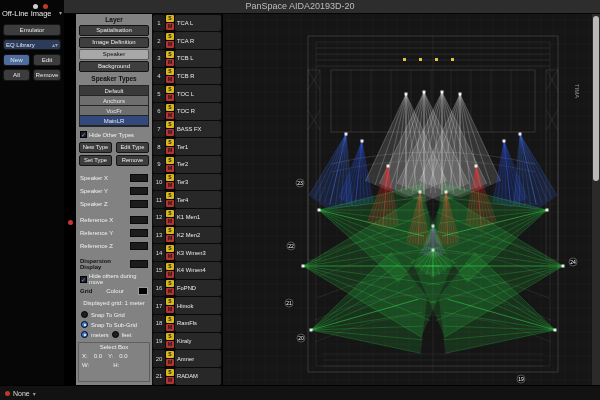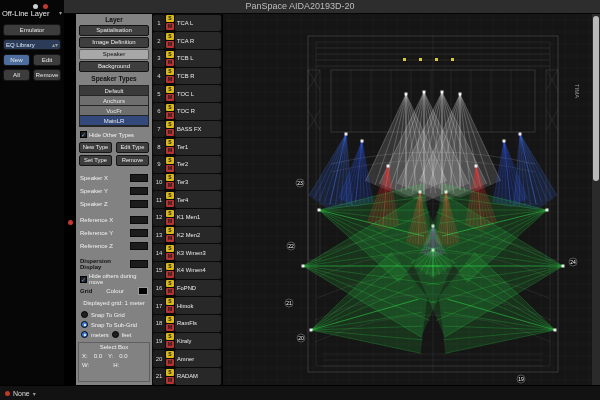--- a/index.html
+++ b/index.html
@@ -76,21 +76,21 @@
 <body>
 
 <div class="titlebar">
   <span>PanSpace AIDA20193D-20</span>
 </div>
 
 <div class="leftcol">
   <span class="win-dot" style="left:33px;top:4px;background:#cfcfcf"></span>
   <span class="win-dot" style="left:43px;top:4px;background:#c0392b"></span>
   <div class="offline-title">
-    <span>Off-Line Layer</span>
+    <span>Off-Line Image</span>
     <span class="caret">▾</span>
   </div>
   <div class="btn" style="left:3px;top:24px;width:58px">Emulator</div>
   <div class="btn select" style="left:3px;top:39px;width:58px;height:11px">
     <span style="font-size:6px;color:#dce8f5">EQ Library</span>
     <span class="caret">▴▾</span>
   </div>
   <div class="btn accent" style="left:3px;top:54px;width:27px">New</div>
   <div class="btn" style="left:33px;top:54px;width:28px">Edit</div>
   <div class="btn" style="left:3px;top:69px;width:27px">All</div>

